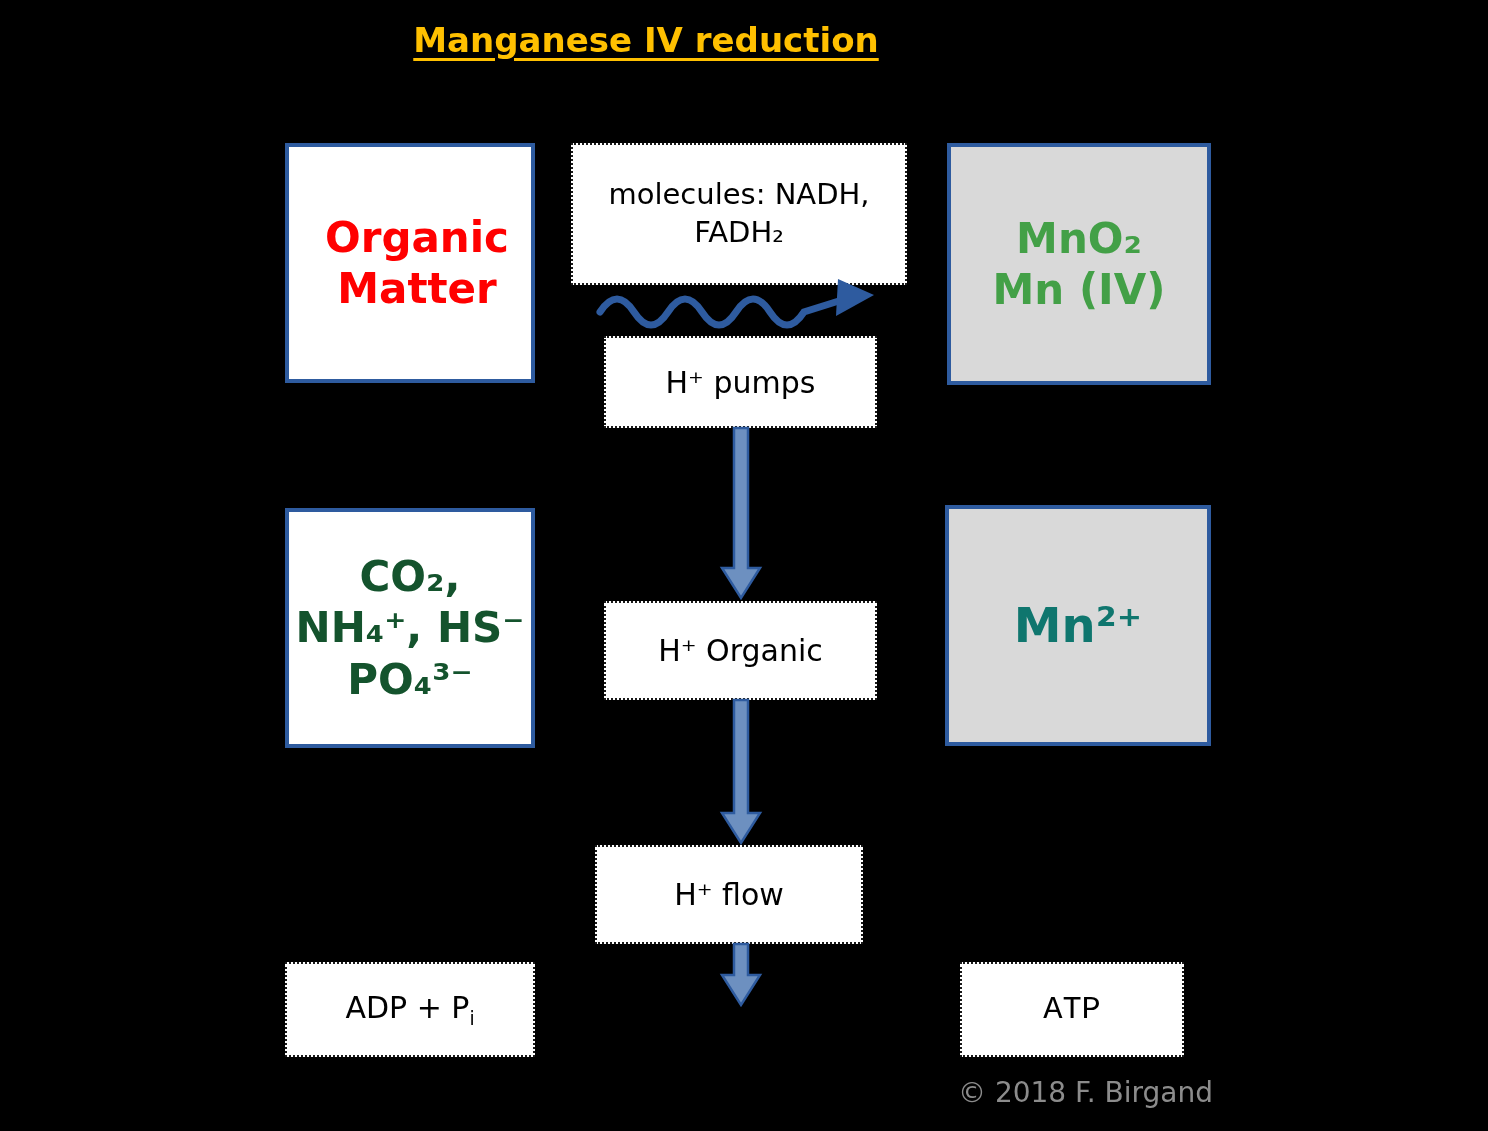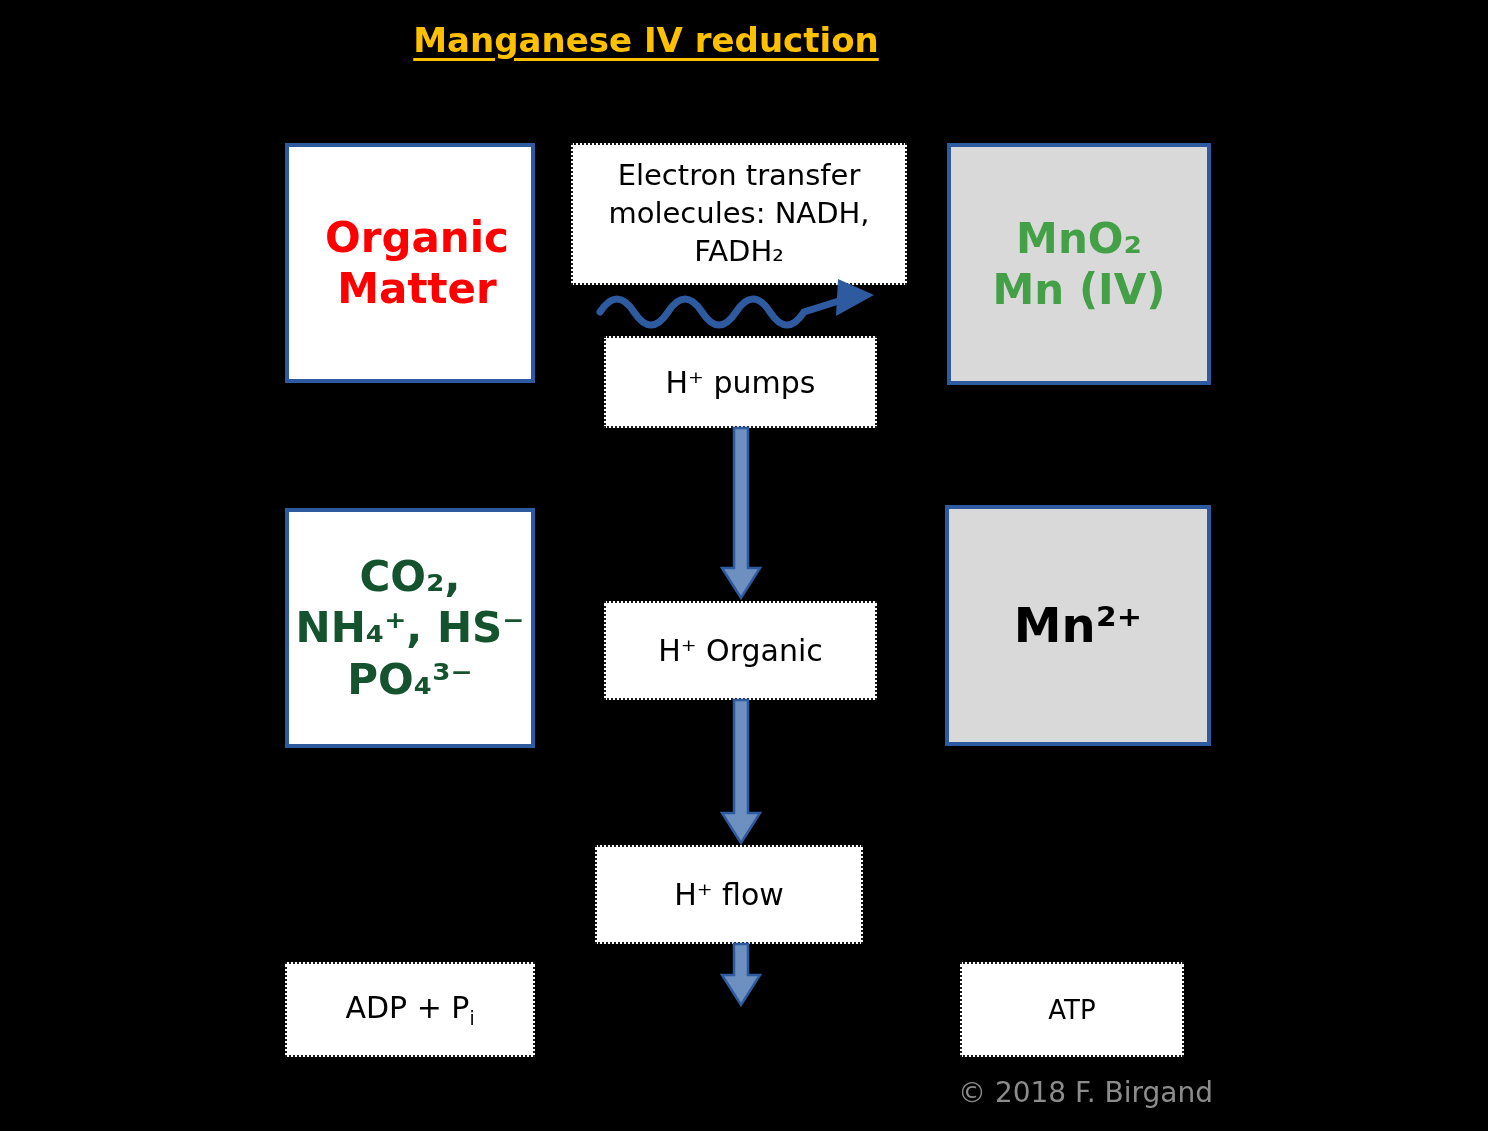--- a/index.html
+++ b/index.html
@@ -49,24 +49,24 @@
   }
 
   .big { font-weight: bold; font-size: 42px; line-height: 1.22; }
 
   #organic   { left: 285px; top: 143px; width: 250px; height: 240px; color: #FF0000; padding-left: 14px; }
   #electron  { left: 571px; top: 143px; width: 336px; height: 142px; font-size: 29px; line-height: 1.3; }
   #mno2      { left: 947px; top: 143px; width: 264px; height: 242px; color: #43A047; }
   #hpumps    { left: 604px; top: 336px; width: 273px; height: 92px;  font-size: 30px; }
   #products  { left: 285px; top: 508px; width: 250px; height: 240px; color: #14532d; text-align: center; }
   #hgradient { left: 604px; top: 601px; width: 273px; height: 99px;  font-size: 30px; }
-  #mn2       { left: 945px; top: 505px; width: 266px; height: 241px; color: #000000; font-size: 48px; }
+  #mn2       { left: 945px; top: 505px; width: 266px; height: 241px; color: #0f766e; font-size: 48px; }
   #hflow     { left: 595px; top: 845px; width: 268px; height: 99px;  font-size: 30px; }
   #adp       { left: 285px; top: 962px; width: 250px; height: 95px;  font-size: 30px; }
-  #atp       { left: 960px; top: 962px; width: 224px; height: 95px;  font-size: 26px; }
+  #atp       { left: 960px; top: 962px; width: 224px; height: 95px;  font-size: 32px; font-family: Liberation Mono, monospace; }
 
   .arrows-overlay {
     position: absolute;
     left: 0; top: 0;
     width: 1488px;
     height: 1131px;
     pointer-events: none;
   }
 
   .copyright {
@@ -84,21 +84,20 @@
 
 <div class="canvas">
 
   <h1 class="title">Manganese IV reduction</h1>
 
   <div class="box solid big" id="organic">
     <span>Organic Matter</span>
   </div>
 
   <div class="box dotted" id="electron">
-    <div>Electron transfer</div>
     <div>molecules: NADH,</div>
     <div>FADH₂</div>
   </div>
 
   <div class="box solid gray big" id="mno2">
     <div>MnO₂</div>
     <div>Mn (IV)</div>
   </div>
 
   <div class="box dotted" id="hpumps">

